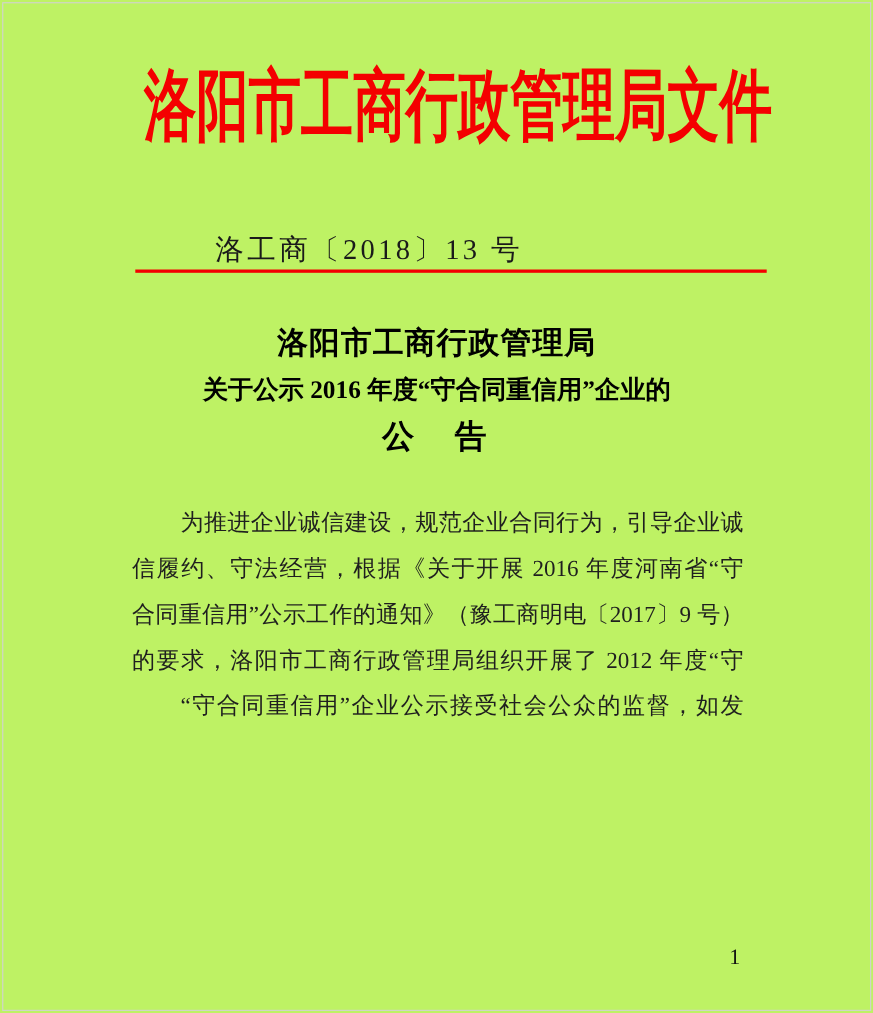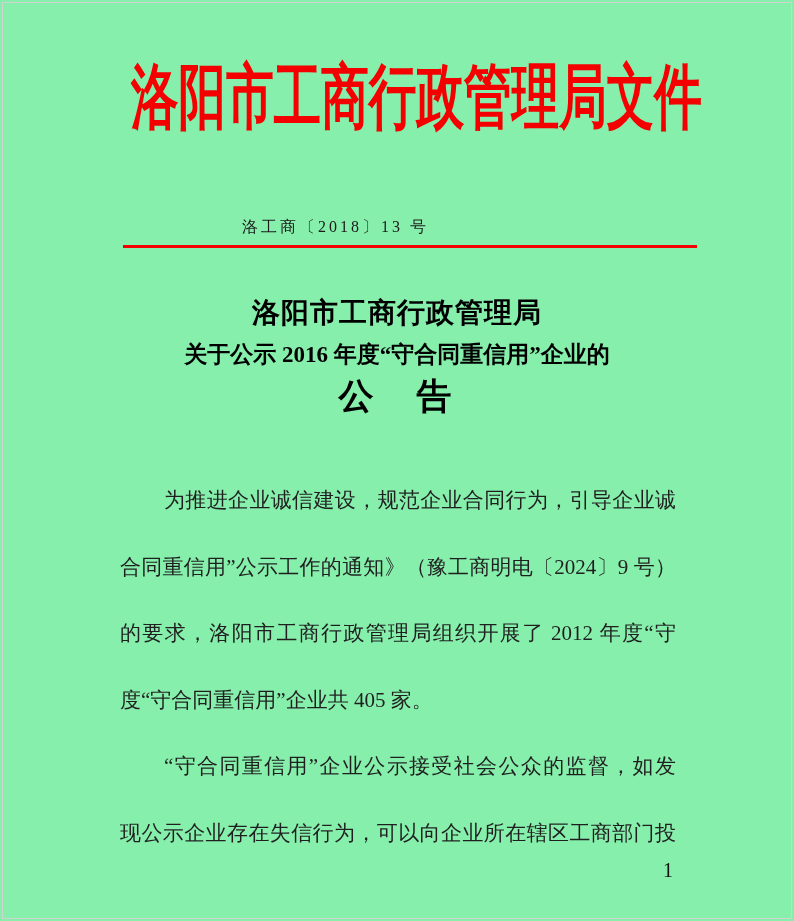--- a/index.html
+++ b/index.html
@@ -4,21 +4,21 @@
 <style>
   html, body {
     margin: 0;
     padding: 0;
     background: #ffffff;
   }
   .page {
     position: relative;
     width: 794px;
     height: 921px;
-    background: #86efac;
+    background: #bef264;
     font-family: "Liberation Serif", "DejaVu Serif", serif;
     overflow: hidden;
     --red: #f40000;
   }
   .page-border {
     position: absolute;
     inset: 2px;
     border: 1px solid #d2d2d2;
     pointer-events: none;
   }
@@ -35,21 +35,21 @@
     white-space: nowrap;
     transform: scaleX(0.67);
     transform-origin: 50% 50%;
   }
   .doc-number {
     position: absolute;
     top: 214px;
     left: 0;
     width: 671px;
     text-align: center;
-    font-size: 16px;
+    font-size: 26px;
     line-height: 25px;
     letter-spacing: 3px;
     color: #1a1a1a;
   }
   .red-rule {
     position: absolute;
     left: 123px;
     top: 245px;
     width: 574px;
     height: 3px;
@@ -60,35 +60,34 @@
     top: 292px;
     left: 0;
     width: 794px;
     text-align: center;
     font-weight: 700;
     color: #000000;
     line-height: 42px;
   }
   .doc-title .t1 { font-size: 28px; letter-spacing: 1px; }
   .doc-title .t2 { font-size: 23px; }
-  .doc-title .t3 { font-size: 35px; letter-spacing: 4px; }
+  .doc-title .t3 { font-size: 29px; letter-spacing: 4px; }
   .body-text {
     position: absolute;
     left: 120px;
     top: 455px;
     width: 556px;
     font-size: 21px;
     line-height: 41.6px;
     color: #1f1f1f;
   }
   .bline {
     height: 41.6px;
     text-align: justify;
     text-align-last: justify;
-    margin-top: 25px;
   }
   .bline.indent { text-indent: 44px; }
   .bline.para-last { text-align-last: left; }
   .page-num {
     position: absolute;
     left: 640px;
     top: 857px;
     width: 56px;
     text-align: center;
     font-size: 20px;
@@ -109,21 +108,20 @@
   <div class="red-rule"></div>
 
   <div class="doc-title">
     <div class="t1">洛阳市工商行政管理局</div>
     <div class="t2">关于公示 2016 年度“守合同重信用”企业的</div>
     <div class="t3">公　告</div>
   </div>
 
   <div class="body-text">
     <div class="bline indent">为推进企业诚信建设，规范企业合同行为，引导企业诚</div>
-    <div class="bline">合同重信用”公示工作的通知》（豫工商明电〔2024〕9 号）</div>
+    <div class="bline">信履约、守法经营，根据《关于开展 2016 年度河南省“守</div>
+    <div class="bline">合同重信用”公示工作的通知》（豫工商明电〔2017〕9 号）</div>
     <div class="bline">的要求，洛阳市工商行政管理局组织开展了 2012 年度“守</div>
-    <div class="bline para-last">度“守合同重信用”企业共 405 家。</div>
     <div class="bline indent">“守合同重信用”企业公示接受社会公众的监督，如发</div>
-    <div class="bline">现公示企业存在失信行为，可以向企业所在辖区工商部门投</div>
   </div>
 
   <div class="page-num">1</div>
 </div>
 
 </body></html>

